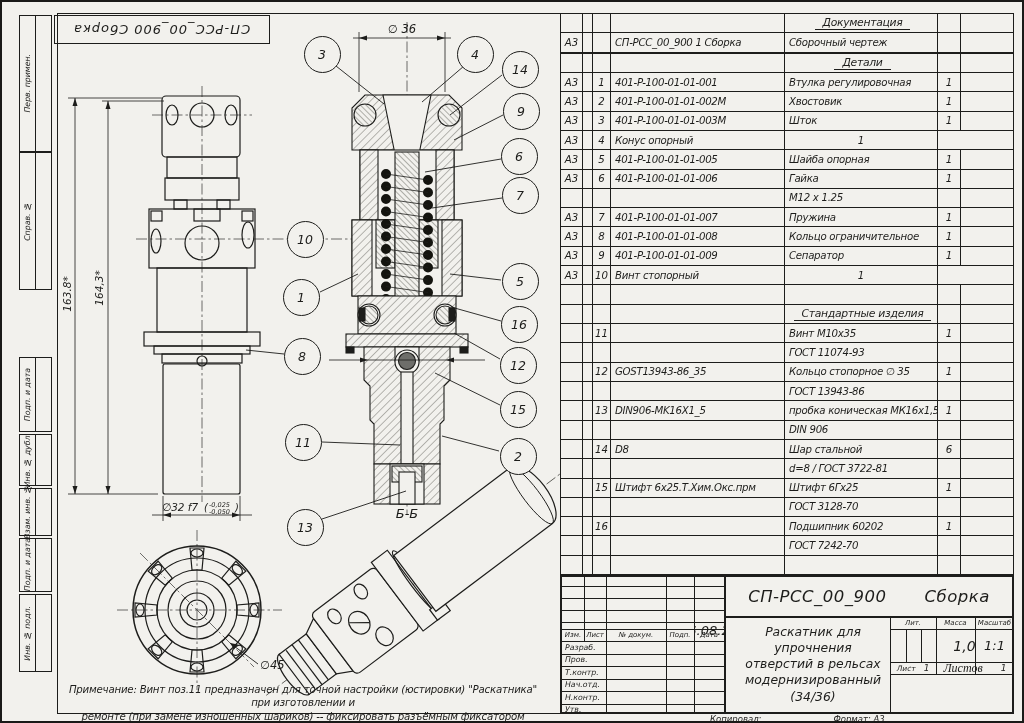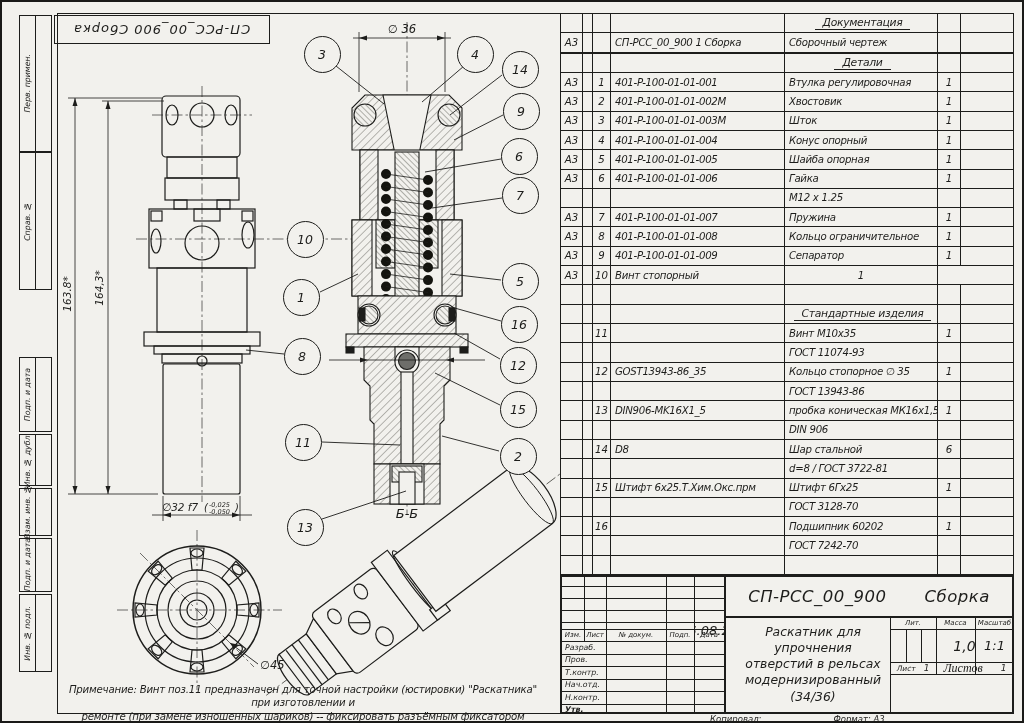--- a/index.html
+++ b/index.html
@@ -377,21 +377,20 @@
         <div class="cell pos">3</div>
         <div class="cell designation">401-P-100-01-01-003M</div>
         <div class="cell name">Шток</div>
         <div class="cell qty">1</div>
         <div class="cell note"></div>
       </div>
       <div class="spec-row">
         <div class="cell format">А3</div>
         <div class="cell zone"></div>
         <div class="cell pos">4</div>
-        <div class="cell designation">401-P-100-01-01-004</div>
         <div class="cell name">Конус опорный</div>
         <div class="cell qty">1</div>
         <div class="cell note"></div>
       </div>
       <div class="spec-row">
         <div class="cell format">А3</div>
         <div class="cell zone"></div>
         <div class="cell pos">5</div>
         <div class="cell designation">401-P-100-01-01-005</div>
         <div class="cell name">Шайба опорная</div>
@@ -647,21 +646,21 @@
     <div class="cellbox lab" style="left:22px;top:52px;width:22px;height:12px;">Лист</div>
     <div class="cellbox lab" style="left:44px;top:52px;width:60px;height:12px;">№ докум.</div>
     <div class="cellbox lab" style="left:104px;top:52px;width:28px;height:12px;">Подп.</div>
     <div class="cellbox lab" style="left:132px;top:52px;width:30px;height:12px;">Дата</div>
 
     <div class="cellbox sig-label" style="left:0;top:64px;width:44px;height:12.5px;">Разраб.</div>
     <div class="cellbox sig-label" style="left:0;top:76.5px;width:44px;height:12.5px;">Пров.</div>
     <div class="cellbox sig-label" style="left:0;top:89px;width:44px;height:12.5px;">Т.контр.</div>
     <div class="cellbox sig-label" style="left:0;top:101.5px;width:44px;height:12.5px;">Нач.отд.</div>
     <div class="cellbox sig-label" style="left:0;top:114px;width:44px;height:12.5px;">Н.контр.</div>
-    <div class="cellbox sig-label" style="left:0;top:126.5px;width:44px;height:12.5px;font-weight:bold;">Утв.</div>
+    <div class="cellbox sig-label" style="left:0;top:126.5px;width:44px;height:12.5px;">Утв.</div>
     <div class="cellbox" style="left:132px;top:47px;width:30px;height:12.5px;font-size:13px;">26.08.22</div>
 
     <div class="cellbox doc-cell">
       <span>СП-РСС_00_900</span>
       <span>Сборка</span>
     </div>
 
     <div class="cellbox name-cell">
         <div>Раскатник для упрочнения</div>
         <div>отверстий в рельсах</div>

